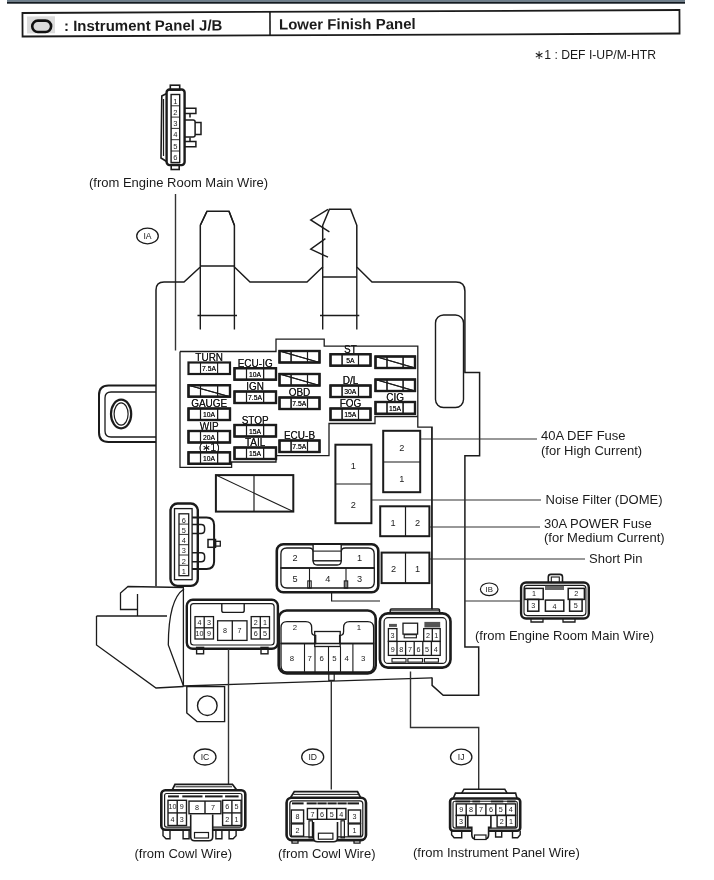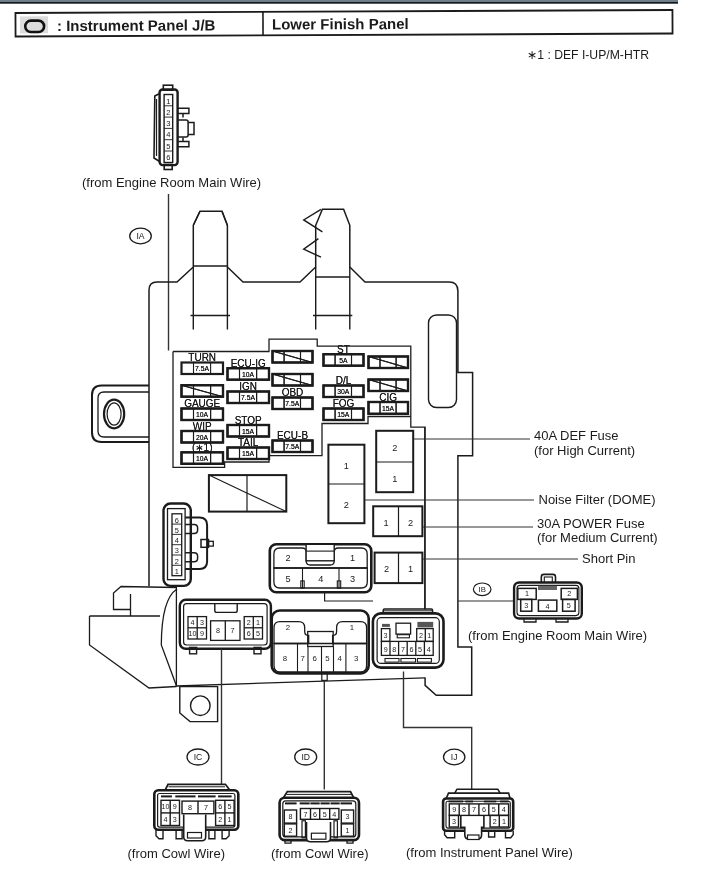--- a/index.html
+++ b/index.html
@@ -1,17 +1,17 @@
 <!DOCTYPE html>
 <html><head>
 <meta charset="utf-8">
 <style>
 html,body{margin:0;padding:0;background:#fff;}
 #page{position:relative;width:678px;height:880px;background:#ffffff;overflow:hidden;
- font-family:"Liberation Sans", sans-serif;}
+ font-family:"Liberation Sans", sans-serif;padding-left:7px;}
 svg text{font-family:"Liberation Sans", sans-serif;fill:#1b1b1b;}
 </style>
 </head>
 <body>
 <div id="page">
 <svg width="714" height="880" viewBox="0 0 714 880">
 <rect x="0" y="0" width="714" height="880" fill="#ffffff"></rect>
 
 <rect x="0" y="0" width="714" height="1.8" fill="#6d7e8c"></rect>
 <rect x="0" y="1.8" width="714" height="1.9" fill="#131b22"></rect>

